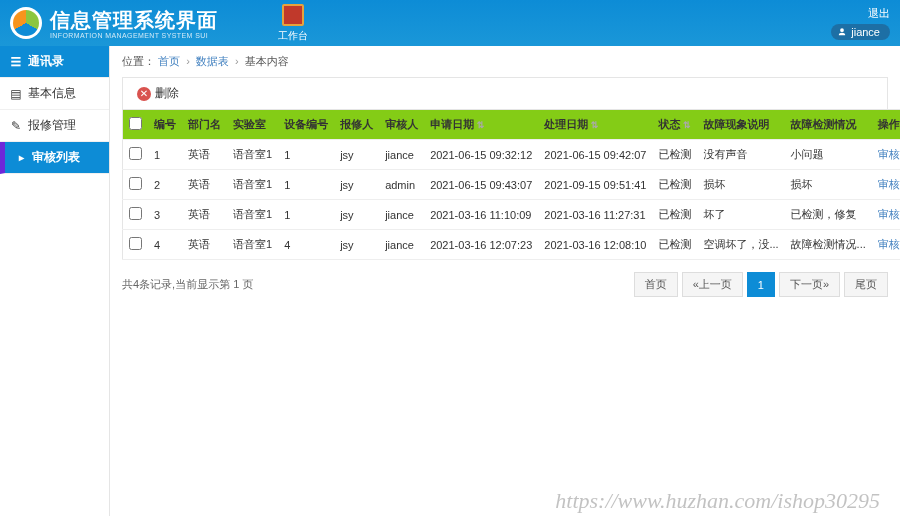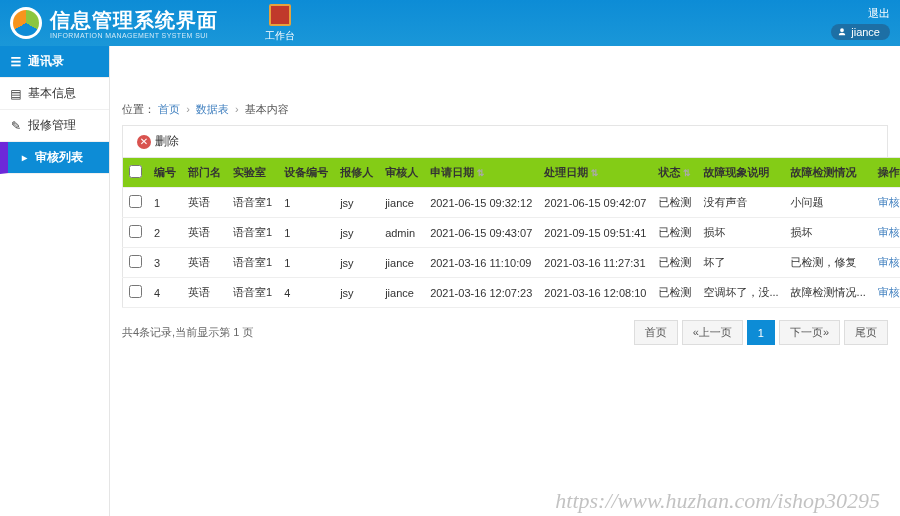--- a/index.html
+++ b/index.html
@@ -5,40 +5,40 @@
 * { margin: 0; padding: 0; box-sizing: border-box; }
 body { font-family: "Microsoft YaHei", Arial, sans-serif; font-size: 12px; color: #333; background: #fff; width: 900px; height: 516px; overflow: hidden; position: relative; }
 
 
 .header { background: linear-gradient(#0d8cd6, #1a97d8); height: 46px; display: flex; align-items: center; padding: 0 10px; color: #fff; }
 .logo-wrap { display: flex; align-items: center; gap: 8px; }
 .logo-circle { width: 32px; height: 32px; background: #fff; border-radius: 50%; display: flex; align-items: center; justify-content: center; overflow: hidden; }
 .logo-swirl { width: 26px; height: 26px; background: conic-gradient(#8cc63f 0 120deg, #0d8cd6 120deg 240deg, #f7941d 240deg 360deg); border-radius: 50%; }
 .app-title { font-size: 20px; font-weight: bold; letter-spacing: 1px; }
 .app-sub { font-size: 7px; opacity: .8; letter-spacing: .4px; margin-top: -2px; }
-.topnav { margin-left: 40px; display: flex; gap: 6px; }
+.topnav { margin-left: 53px; display: flex; gap: 6px; }
 .topnav-item { width: 44px; text-align: center; cursor: pointer; }
 .topnav-item .ico { width: 22px; height: 22px; margin: 0 auto 2px; background: #c0392b; border: 2px solid #e6a23c; border-radius: 2px; }
 .topnav-item span { font-size: 10px; }
 .header-right { margin-left: auto; display: flex; flex-direction: column; align-items: flex-end; gap: 3px; font-size: 11px; }
 .logout { cursor: pointer; }
 .user-badge { background: #1d6fa5; border-radius: 10px; padding: 2px 10px 2px 6px; display: flex; align-items: center; gap: 4px; cursor: pointer; }
 .user-badge svg { width: 10px; height: 10px; fill: #fff; }
 
 
 .sidebar { position: absolute; left: 0; top: 46px; bottom: 0; width: 110px; background: #fff; border-right: 1px solid #e5e5e5; }
 .side-item { display: flex; align-items: center; gap: 6px; padding: 7px 10px; cursor: pointer; color: #333; border-bottom: 1px solid #f0f0f0; font-size: 12px; }
-.side-item.active { background: #0d8cd6; color: #fff; border-left: 8px solid #6d28d9; padding-left: 14px; font-weight: bold; }
+.side-item.active { background: #0d8cd6; color: #fff; border-left: 5px solid #6d28d9; padding-left: 14px; font-weight: bold; }
 .side-item.first { background: #0d8cd6; color: #fff; font-weight: bold; }
 .side-item .si-ico { width: 12px; height: 12px; display: inline-flex; align-items: center; justify-content: center; }
 .side-item.active::before { content: "▸"; margin-right: 2px; font-size: 10px; }
 
 
 .main { position: absolute; left: 110px; right: 0; top: 46px; bottom: 0; padding: 8px 12px; overflow: auto; }
-.breadcrumb { font-size: 11px; color: #555; margin-bottom: 8px; margin-top: 48px; }
+.breadcrumb { font-size: 11px; color: #555; margin-bottom: 8px; }
 .breadcrumb a { color: #3f7fbf; text-decoration: none; }
 .breadcrumb .sep { color: #999; margin: 0 3px; }
 
 .toolbar { border: 1px solid #e5e5e5; border-bottom: none; padding: 5px 8px; display: flex; align-items: center; }
 .btn-del { display: flex; align-items: center; gap: 4px; font-size: 12px; color: #333; cursor: pointer; padding: 2px 6px; }
 .btn-del .x { width: 14px; height: 14px; background: #d9534f; border-radius: 50%; color: #fff; display: flex; align-items: center; justify-content: center; font-size: 10px; line-height: 1; }
 
 table { width: 100%; border-collapse: collapse; border: 1px solid #e5e5e5; font-size: 11px; }
 th, td { text-align: left; padding: 7px 6px; border-bottom: 1px solid #eee; white-space: nowrap; overflow: hidden; text-overflow: ellipsis; }
 th { background: #84cc16; font-weight: bold; color: #333; }

